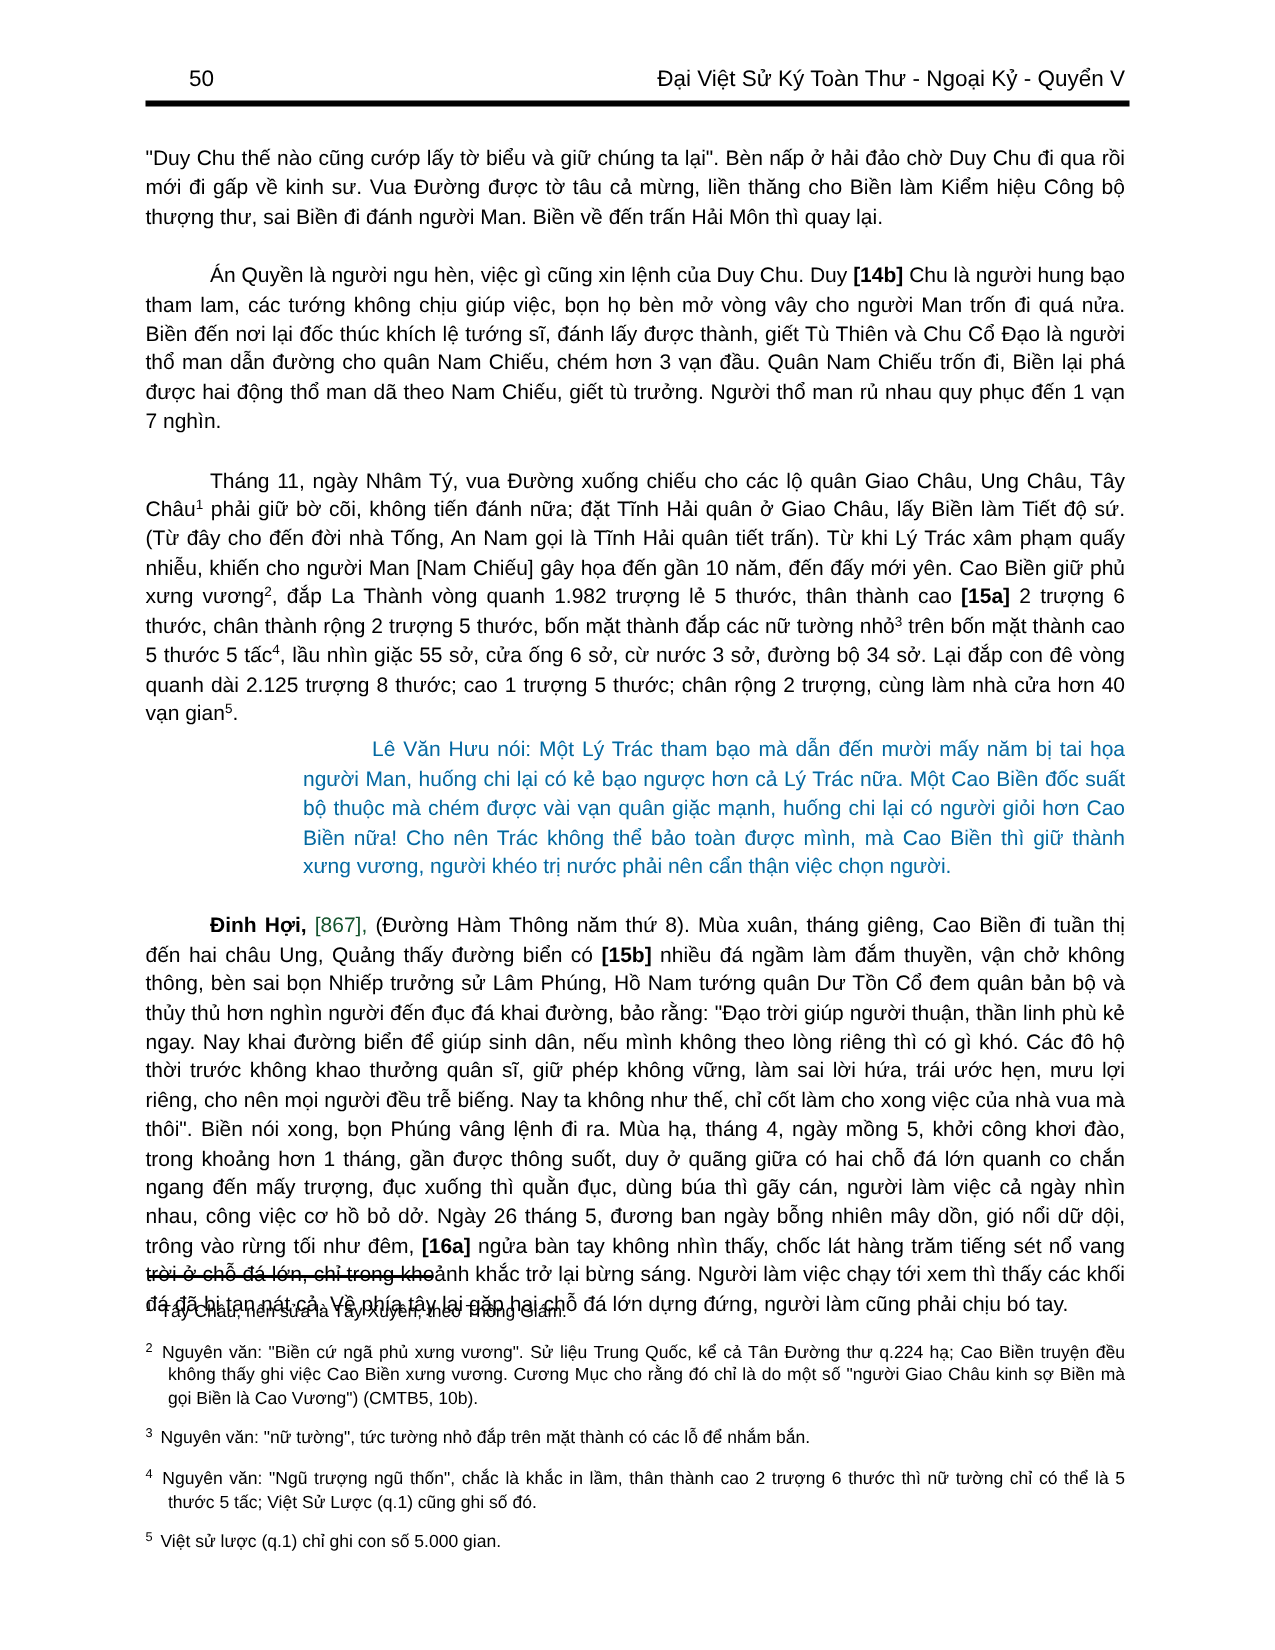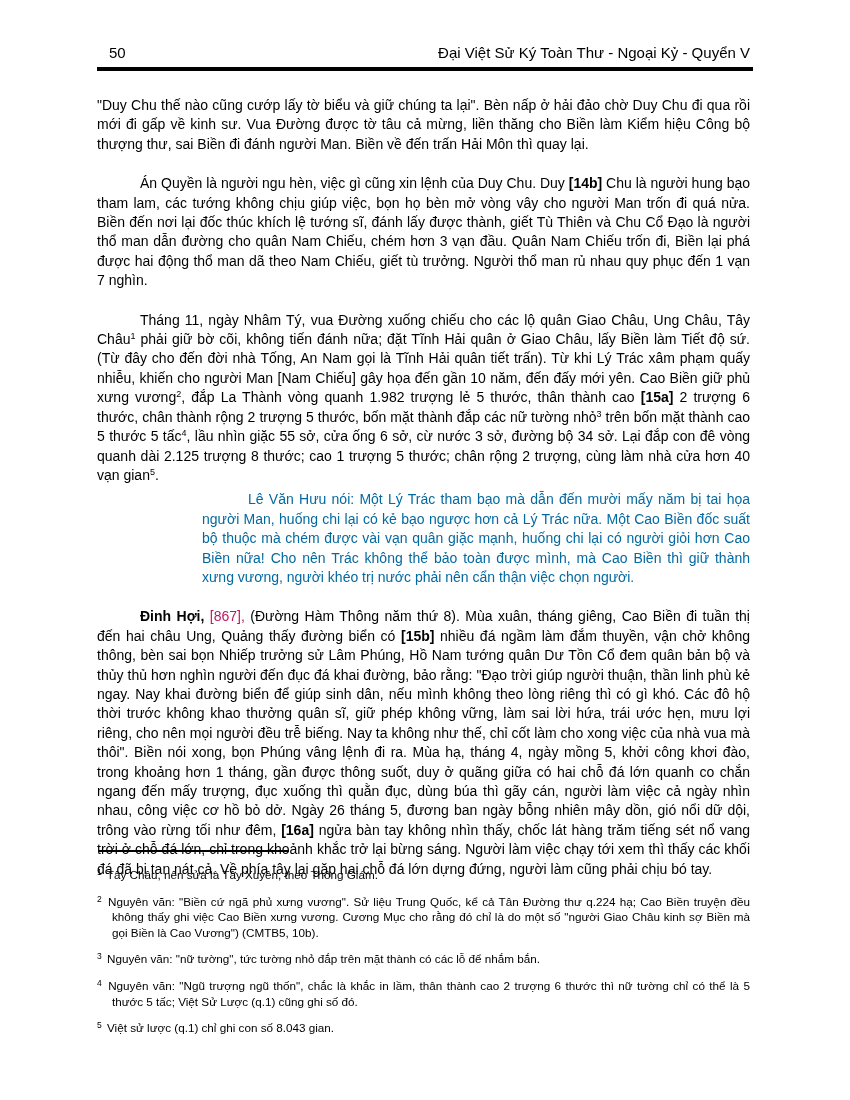--- a/index.html
+++ b/index.html
@@ -3,35 +3,35 @@
 <meta charset="utf-8">
 <style>
   * { margin:0; padding:0; box-sizing:border-box; }
   html, body { background:#ffffff; }
   .page {
     position:relative; width:850px; height:1100px; background:#ffffff;
     font-family:"Liberation Sans","DejaVu Sans",sans-serif; color:#000;
     overflow:hidden;
   }
   .page-header { position:absolute; top:44px; left:97px; right:100px; font-size:15px; color:#000; }
-  .pagenum  { position:absolute; left:12px; top:0; }
+  .pagenum  { position:absolute; left:29px; top:0; }
   .doctitle { display:block; text-align:right; }
   .header-rule { position:absolute; top:67px; left:97px; right:97px; height:4px; background:#000; }
   .content {
     position:absolute; top:96px; left:97px; right:100px;
     font-size:14px; line-height:19.4px; text-align:justify; color:#000;
   }
   p.para { margin-bottom:5px; }
   .indent { text-indent:43px;margin-top:20px; }
   .quote {
     color:#0369a1; margin:2px 0 16px 105px;
     text-indent:46px; text-align:justify;
   }
   .b    { font-weight:bold; }
-  .gray { color:#be185d; }
+  .gray { color:#14532d; }
   sup { font-size:9px; line-height:0; vertical-align:baseline; position:relative; top:-5px; }
   .footnotes {
     position:absolute; top:850px; left:97px; right:100px;
     font-size:11.7px; line-height:15.6px; color:#000;
   }
   .fn-rule { width:190px; height:2px; background:#000; margin:0 0 15px 2px; }
   .footnote { margin-bottom:11px; padding-left:15px; text-indent:-15px; text-align:justify; }
   .footnote sup { font-size:8.5px; top:-4px; margin-right:2px; }
 </style>
 </head>
@@ -52,16 +52,16 @@
     <blockquote class="quote"><span>Lê Văn Hưu nói: Một Lý Trác tham bạo mà dẫn đến mười mấy năm bị tai họa người Man, huống chi lại có kẻ bạo ngược hơn cả Lý Trác nữa.  Một Cao Biền đốc suất bộ thuộc mà chém được vài vạn quân giặc mạnh, huống chi lại có người giỏi hơn Cao Biền nữa!  Cho nên Trác không thể bảo toàn được mình, mà Cao Biền thì giữ thành xưng vương, người khéo trị nước phải nên cẩn thận việc chọn người.</span></blockquote>
     <p class="para indent"><span class="b">Đinh Hợi, </span><span class="gray">[867], </span><span>(Đường Hàm Thông năm thứ 8).  Mùa xuân, tháng giêng, Cao Biền đi tuần thị đến hai châu Ung, Quảng thấy đường biển có </span><span class="b">[15b]</span><span> nhiều đá ngầm làm đắm thuyền, vận chở không thông, bèn sai bọn Nhiếp trưởng sử Lâm Phúng, Hồ Nam tướng quân Dư Tồn Cổ đem quân bản bộ và thủy thủ hơn nghìn người đến đục đá khai đường, bảo rằng: "Đạo trời giúp người thuận, thần linh phù kẻ ngay.  Nay khai đường biển để giúp sinh dân, nếu mình không theo lòng riêng thì có gì khó.  Các đô hộ thời trước không khao thưởng quân sĩ, giữ phép không vững, làm sai lời hứa, trái ước hẹn, mưu lợi riêng, cho nên mọi người đều trễ biếng.  Nay ta không như thế, chỉ cốt làm cho xong việc của nhà vua mà thôi".  Biền nói xong, bọn Phúng vâng lệnh đi ra.  Mùa hạ, tháng 4, ngày mồng 5, khởi công khơi đào, trong khoảng hơn 1 tháng, gần được thông suốt, duy ở quãng giữa có hai chỗ đá lớn quanh co chắn ngang đến mấy trượng, đục xuống thì quằn đục, dùng búa thì gãy cán, người làm việc cả ngày nhìn nhau, công việc cơ hồ bỏ dở.  Ngày 26 tháng 5, đương ban ngày bỗng nhiên mây dồn, gió nổi dữ dội, trông vào rừng tối như đêm, </span><span class="b">[16a]</span><span> ngửa bàn tay không nhìn thấy, chốc lát hàng trăm tiếng sét nổ vang trời ở chỗ đá lớn, chỉ trong khoảnh khắc trở lại bừng sáng.  Người làm việc chạy tới xem thì thấy các khối đá đã bị tan nát cả.  Về phía tây lại gặp hai chỗ đá lớn dựng đứng, người làm cũng phải chịu bó tay.</span></p>
   </div>
 
   <div class="footnotes">
     <div class="fn-rule"></div>
     <div class="footnote"><sup>1</sup> <span>Tây Châu, nên sửa là Tây Xuyên, theo Thông Giám.</span></div>
     <div class="footnote"><sup>2</sup> <span>Nguyên văn: "Biền cứ ngã phủ xưng vương".  Sử liệu Trung Quốc, kể cả Tân Đường thư q.224 hạ; Cao Biền truyện đều không thấy ghi việc Cao Biền xưng vương.  Cương Mục cho rằng đó chỉ là do một số "người Giao Châu kinh sợ Biền mà gọi Biền là Cao Vương") (CMTB5, 10b).</span></div>
     <div class="footnote"><sup>3</sup> <span>Nguyên văn: "nữ tường", tức tường nhỏ đắp trên mặt thành có các lỗ để nhắm bắn.</span></div>
     <div class="footnote"><sup>4</sup> <span>Nguyên văn: "Ngũ trượng ngũ thốn", chắc là khắc in lầm, thân thành cao 2 trượng 6 thước thì nữ tường chỉ có thể là 5 thước 5 tấc; Việt Sử Lược (q.1) cũng ghi số đó.</span></div>
-    <div class="footnote"><sup>5</sup> <span>Việt sử lược (q.1) chỉ ghi con số 8.043 gian.</span></div>
+    <div class="footnote"><sup>5</sup> <span>Việt sử lược (q.1) chỉ ghi con số 5.000 gian.</span></div>
   </div>
 
 </div>
 
 </body></html>

